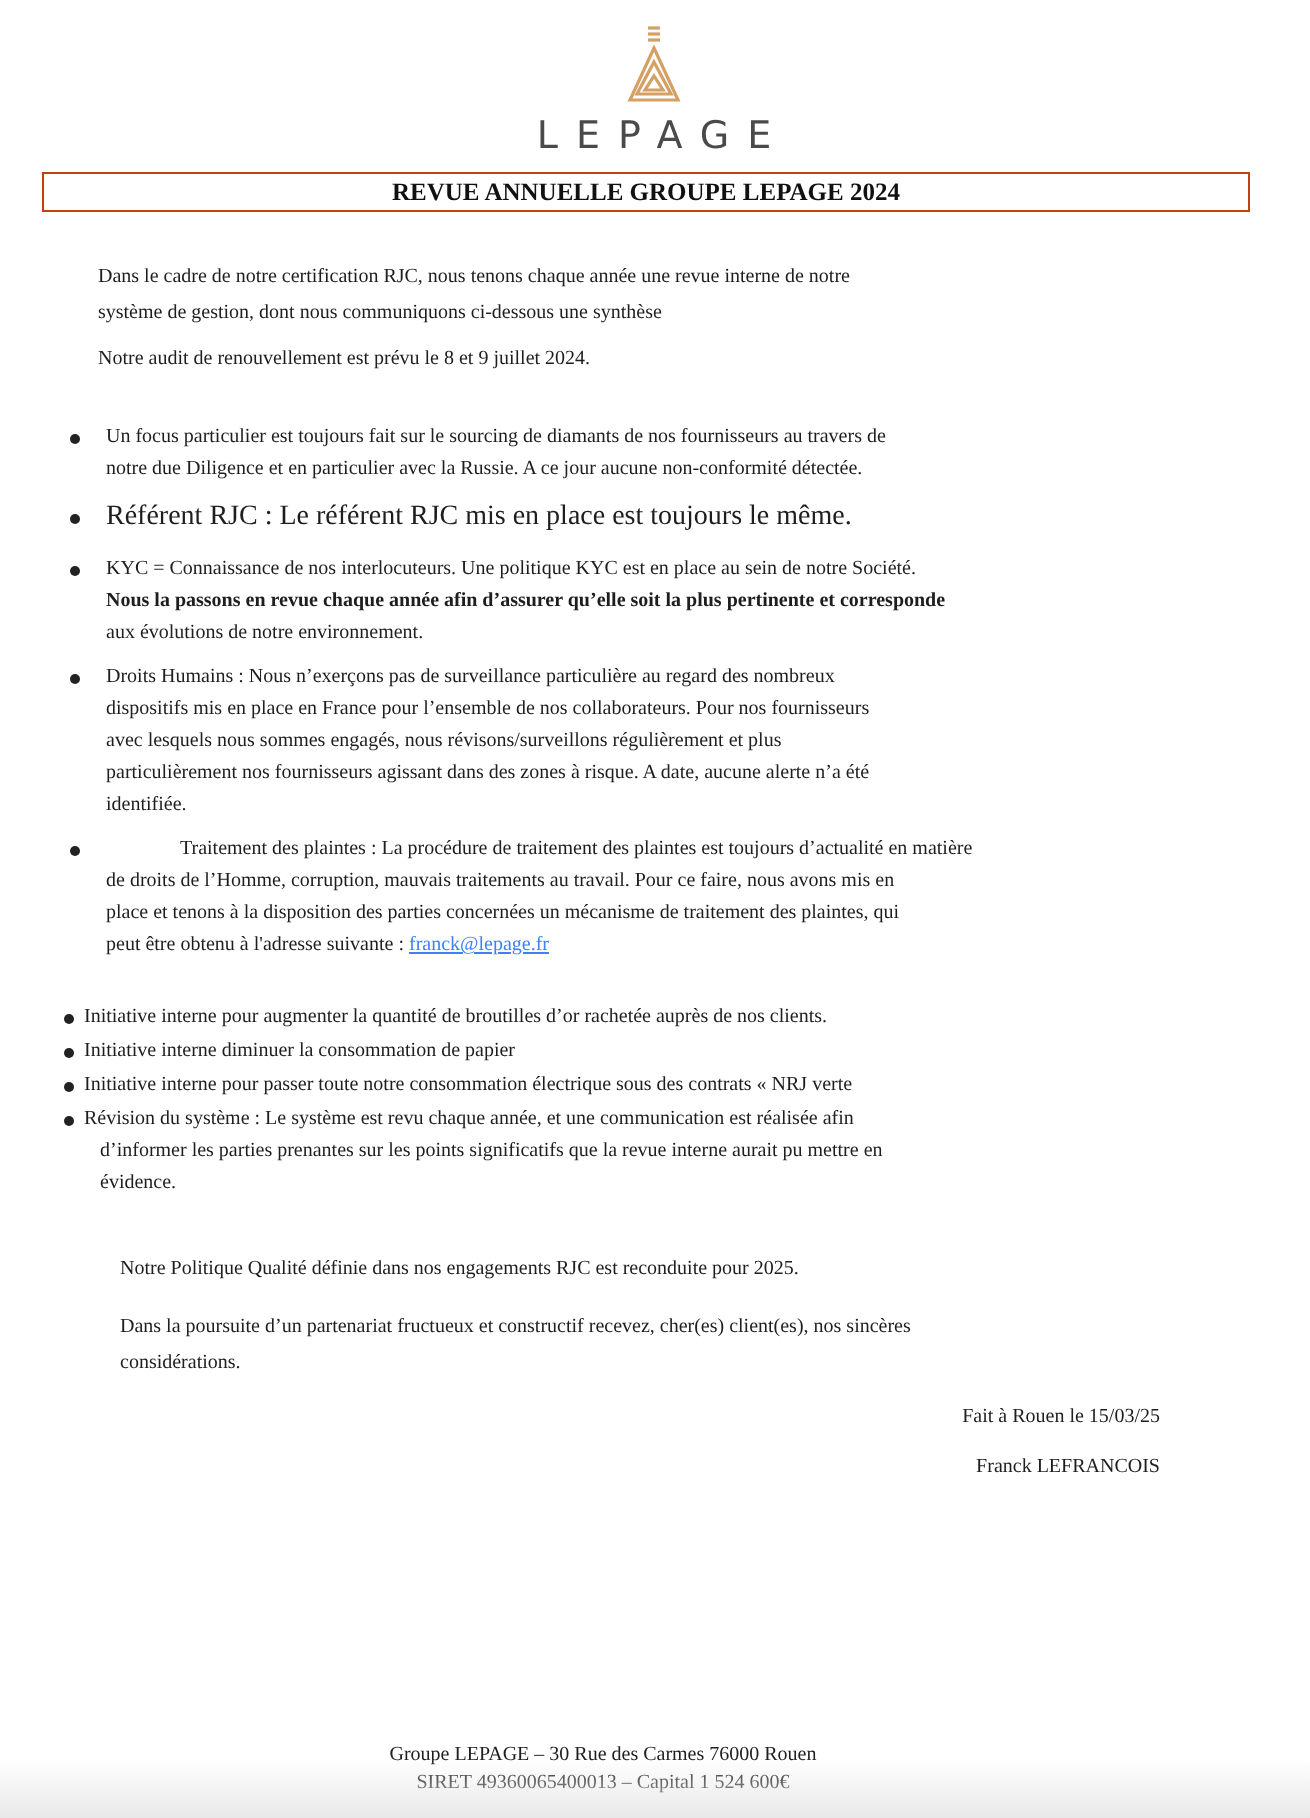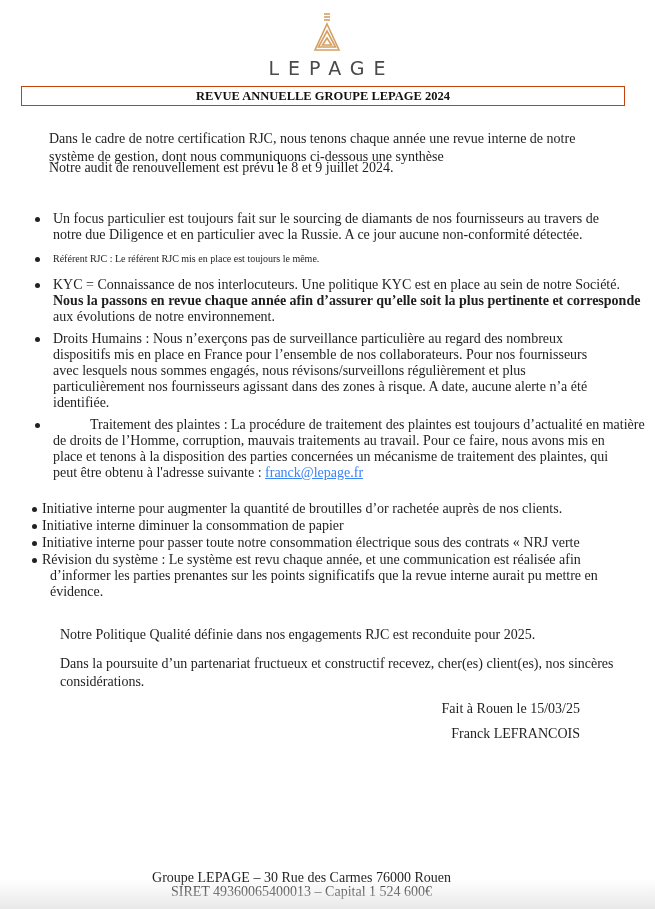--- a/index.html
+++ b/index.html
@@ -19,23 +19,23 @@
     position: absolute; left: 0; width: 655px; top: 57px; text-align: center;
     font-family: "DejaVu Sans", "Liberation Sans", sans-serif;
     font-size: 19px; letter-spacing: 9px; color: #4a4a4a; padding-left: 8px; box-sizing: border-box;
   }
   .title-box {
     position: absolute; left: 21px; top: 86px; width: 602px; height: 18px;
     border: 1px solid #c2410c; text-align: center;
     font-size: 12.5px; font-weight: bold; line-height: 18px; color: #111;
   }
   .line {
-    position: absolute; white-space: nowrap; font-size: 14px; line-height: 15px; color: #1e1e1e;
+    position: absolute; white-space: nowrap; font-size: 10px; line-height: 15px; color: #1e1e1e;
   }
-  .small { font-size: 10px; }
+  .small { font-size: 14px; }
   .bullet {
     position: absolute; width: 5px; height: 5px; border-radius: 50%; background: #222;
   }
   .link { color: #3b82f6; text-decoration: underline; }
   .right { text-align: right; }
   .center { text-align: center; left: 0; width: 603px; }
 </style>
 </head>
 <body>
 
@@ -50,21 +50,21 @@
       <polygon points="22,26 26.5,33 17.5,33"></polygon>
     </g>
   </svg>
   <div class="logo-word">LEPAGE</div>
 </div>
 
 <div class="title-box">REVUE ANNUELLE GROUPE LEPAGE 2024</div>
 
 <div class="line" style="left:49px;top:131px;">Dans le cadre de notre certification RJC, nous tenons chaque année une revue interne de notre</div>
 <div class="line" style="left:49px;top:149px;">système de gestion, dont nous communiquons  ci-dessous une synthèse</div>
-<div class="line" style="left:49px;top:160px;">Notre audit de renouvellement est prévu le 8 et 9 juillet 2024.</div>
+<div class="line" style="left:49px;top:172px;">Notre audit de renouvellement est prévu le 8 et 9 juillet 2024.</div>
 
 <div>
   <div>
     <span class="bullet" style="left:35px;top:217px;"></span>
     <div class="line" style="left:53px;top:211px;">Un focus particulier est toujours fait sur le sourcing de diamants de nos fournisseurs au travers de</div>
     <div class="line" style="left:53px;top:227px;">notre due Diligence et en particulier avec la Russie. A ce jour aucune non-conformité détectée.</div>
   </div>
 
   <div>
     <span class="bullet" style="left:35px;top:257px;"></span>

